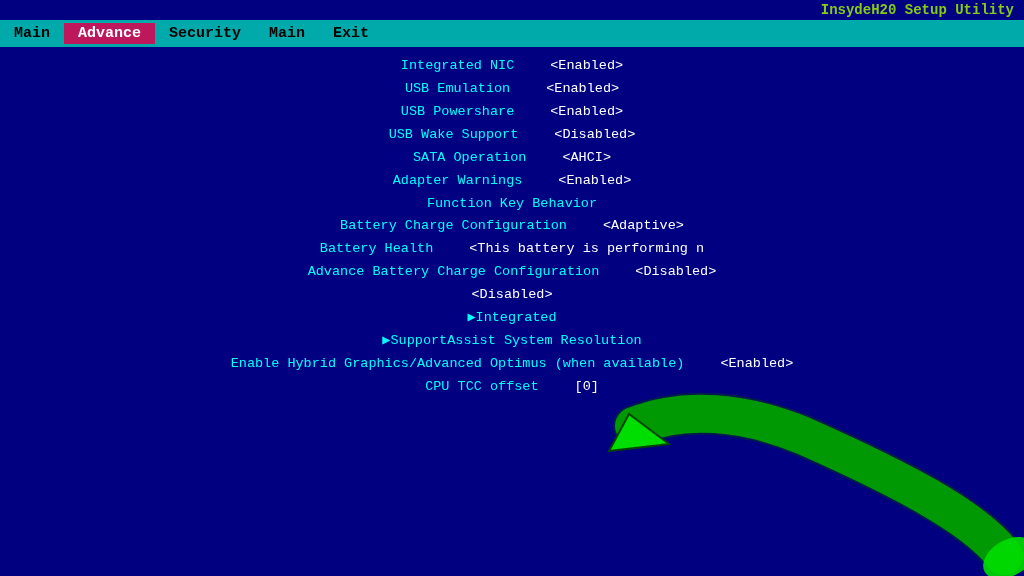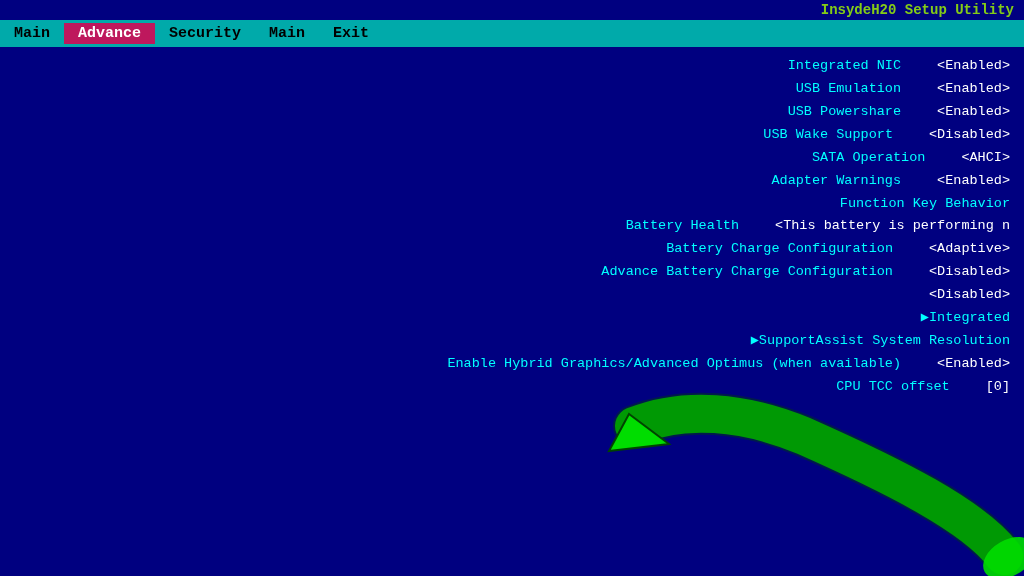--- a/index.html
+++ b/index.html
@@ -46,21 +46,21 @@
     }
 
     .content-area {
       background-color: #000080;
       padding: 8px 14px;
       color: #00ffff;
     }
 
     .settings-row {
       display: flex;
-      justify-content: flex-end;
+      justify-content: center;
       padding: 1px 0;
       font-size: 13.5px;
       line-height: 1.55;
       gap: 36px;
     }
 
     .setting-name {
       color: #00ffff;
     }
 
@@ -110,26 +110,26 @@
       <span class="setting-value">&lt;AHCI&gt;</span>
     </div>
     <div class="settings-row">
       <span class="setting-name">Adapter Warnings</span>
       <span class="setting-value">&lt;Enabled&gt;</span>
     </div>
     <div class="settings-row">
       <span class="setting-name">Function Key Behavior</span>
     </div>
     <div class="settings-row">
+      <span class="setting-name">Battery Charge Configuration</span>
+      <span class="setting-value">&lt;Adaptive&gt;</span>
+    </div>
+    <div class="settings-row">
       <span class="setting-name">Battery Health</span>
       <span class="setting-value">&lt;This battery is performing n</span>
-    </div>
-    <div class="settings-row">
-      <span class="setting-name">Battery Charge Configuration</span>
-      <span class="setting-value">&lt;Adaptive&gt;</span>
     </div>
     <div class="settings-row">
       <span class="setting-name">Advance Battery Charge Configuration</span>
       <span class="setting-value">&lt;Disabled&gt;</span>
     </div>
     <div class="settings-row">
       <span class="setting-value">&lt;Disabled&gt;</span>
     </div>
     <div class="settings-row">
       <span class="setting-name">▶Integrated</span>

